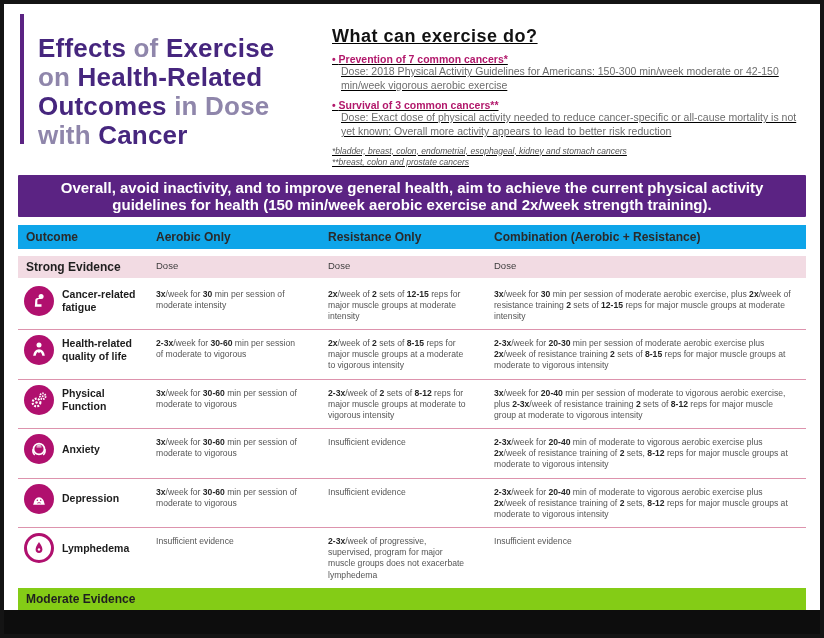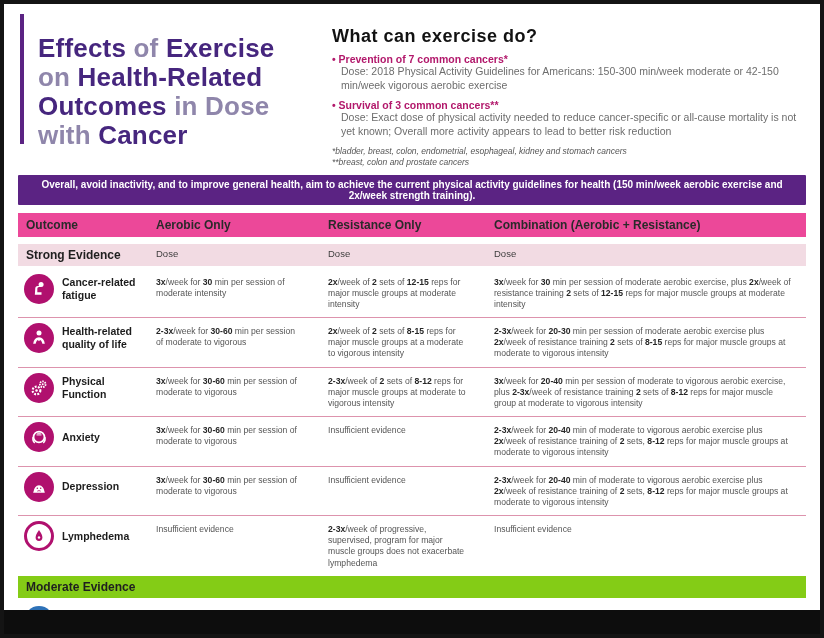--- a/index.html
+++ b/index.html
@@ -9,36 +9,36 @@
   .content { position:relative; padding:0 14px; }
 
   
   .top { display:flex; padding:16px 2px 6px 2px; position:relative; }
   .title-rule { position:absolute; left:2px; top:10px; width:4px; height:130px; background:#5b2383; }
   .title-block { width:300px; padding:14px 0 0 18px; line-height:1.12; }
   .title-line { font-size:26px; font-weight:bold; letter-spacing:0.2px; }
   .title-line b { color:#46267e;margin-top:36px; }
   .title-line span { color:#8f86ab; font-weight:600; }
 
-  .what-block { flex:1; padding:6px 4px 0 12px; }
+  .what-block { flex:1; padding:6px 4px 0 12px;text-decoration:underline; }
   .what-heading { font-size:18px; font-weight:bold; color:#121212; letter-spacing:0.5px; margin-bottom:6px; }
   .bullet { margin-bottom:7px; }
   .bullet-title { font-size:10.5px; font-weight:bold; color:#b2186b; }
   .bullet-title::before { content:"• "; }
   .bullet-body { font-size:10.5px; color:#6d6d6d; line-height:1.3; padding-left:9px; max-width:470px; }
   .footnote { font-size:8.5px; font-style:italic; color:#555; line-height:1.35; }
 
   
-  .banner { background:#5b2383; color:#fff; font-size:10px; font-weight:bold;
+  .banner { background:#5b2383; color:#fff; font-size:15px; font-weight:bold;
             text-align:center; padding:4px 6px; border-radius:1px; }
 
   
   .tbl { margin-top:8px; }
   .grid { display:grid; grid-template-columns:124px 166px 160px 1fr; column-gap:6px; }
-  .hdr-row { background:#ec4899; padding:5px 0; margin-bottom:7px; }
+  .hdr-row { background:#0ea5e9; padding:5px 0; margin-bottom:7px; }
   .hdr-cell { font-size:12px; font-weight:bold; color:#2a2a2a; padding-left:8px; }
   .band { padding:4px 0; margin-bottom:2px; }
   .band.pink { background:#f2dbe3; }
   .band.blue { background:#84cc16; }
   .band-label { font-size:12px; font-weight:bold; color:#1f1f1f; padding-left:8px; }
   .dose { font-size:9.5px; color:#3d3d3d; padding-left:8px; }
 
   .row { padding:5px 0; border-top:1px solid transparent; align-items:start; }
   .row.pink-sep { border-top:1.5px solid #dd93ad; }
   .cell { font-size:8.6px; color:#555; line-height:1.3; padding:3px 10px 2px 8px; }

